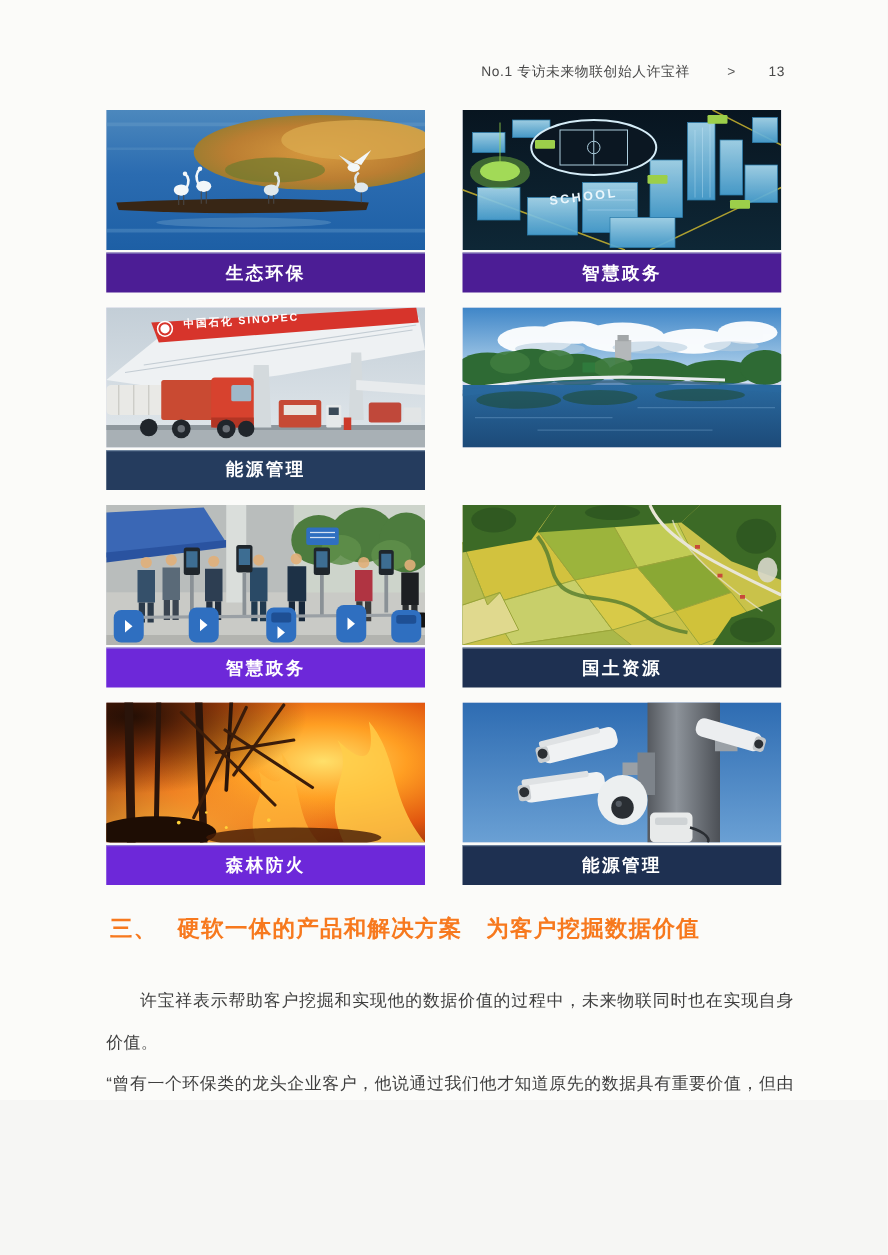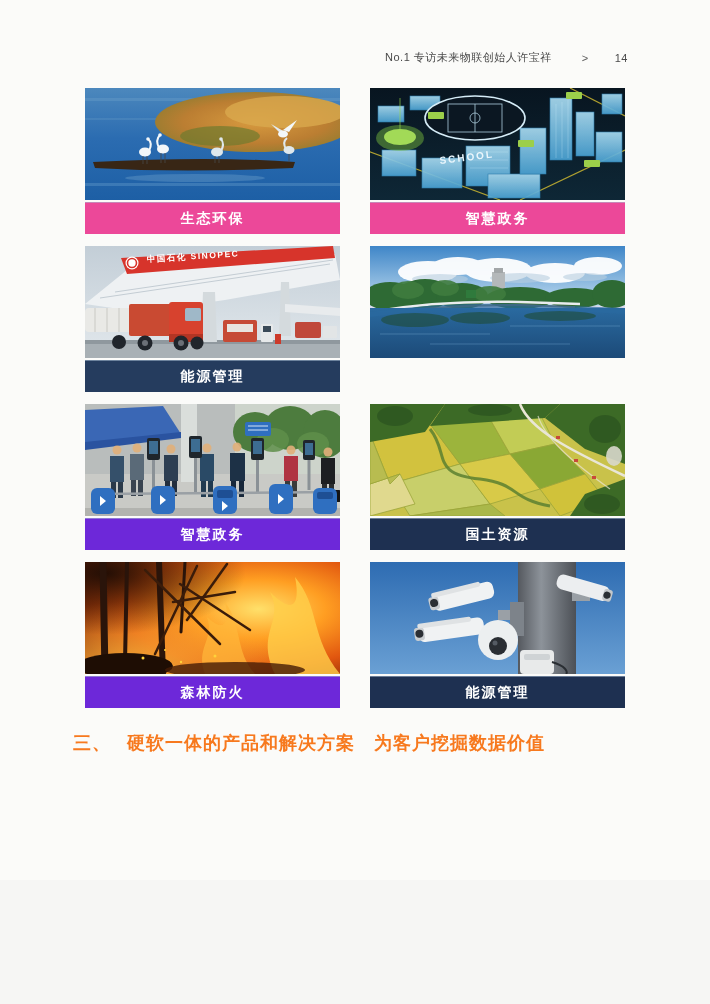--- a/index.html
+++ b/index.html
@@ -31,27 +31,27 @@
   .tile .photo{
     width:255px;height:112px;display:block;background:#dde;
   }
   .tile .photo svg{display:block;width:100%;height:100%;}
   .tile .label{
     margin-top:2px;height:31px;line-height:31px;
     text-align:center;color:#ffffff;font-weight:bold;
     font-size:14px;letter-spacing:2px;
     border-top:1px solid rgba(170,190,210,.55);
   }
-  .tile.r1 .label{background:#ec4899;}
+  .tile.r1 .label{background:#4c1d95;}
   .tile.r2 .label{background:#253c5e;font-family:Liberation Serif, serif;}
   .tile.r3 .label{background:#6d28d9;}
   .tile.r4 .label{background:#1e3051;}
   
   .section-heading{
-    position:absolute;left:73px;top:731px;width:560px;
+    position:absolute;left:88px;top:731px;width:560px;
     color:#f7791e;font-weight:bold;font-size:18px;letter-spacing:1px;
     white-space:nowrap;
   }
   .section-heading .num{margin-right:16px;}
   
   .body-text{
     position:absolute;left:85px;top:784px;width:550px;
     font-size:13.5px;line-height:33px;color:#3f3f3f;
     text-align:justify;letter-spacing:.3px;
   }
@@ -59,21 +59,21 @@
   .body-text p.indent{text-indent:2em;}
 </style>
 </head>
 <body>
 
 <div class="page">
 
   <div class="header">
     <span class="h-title">No.1 专访未来物联创始人许宝祥</span>
     <span class="h-sep">&gt;</span>
-    <span class="h-page">14</span>
+    <span class="h-page">13</span>
   </div>
 
   <div class="gallery">
 
     <div class="tile r1">
       <div class="photo">
         <svg viewBox="0 0 255 112" preserveAspectRatio="none" aria-hidden="true">
           <defs>
             <linearGradient id="ecoW" x1="0" y1="0" x2="0" y2="1">
               <stop offset="0" stop-color="#4c88bd"></stop>
@@ -559,14 +559,18 @@
       </div>
       <div class="label">能源管理</div>
     </div>
 
   </div>
 
   <div class="section-heading">
     <span class="num">三、</span><span>硬软一体的产品和解决方案　为客户挖掘数据价值</span>
   </div>
 
+  <div class="body-text">
+    <p class="indent">许宝祥表示帮助客户挖掘和实现他的数据价值的过程中，未来物联同时也在实现自身价值。</p>
+    <p>“曾有一个环保类的龙头企业客户，他说通过我们他才知道原先的数据具有重要价值，但由于能力有限并未发现，希望与我们深入合作帮助他挖掘更多有效信息。”</p>
+  </div>
 
 </div>
 
 </body></html>

